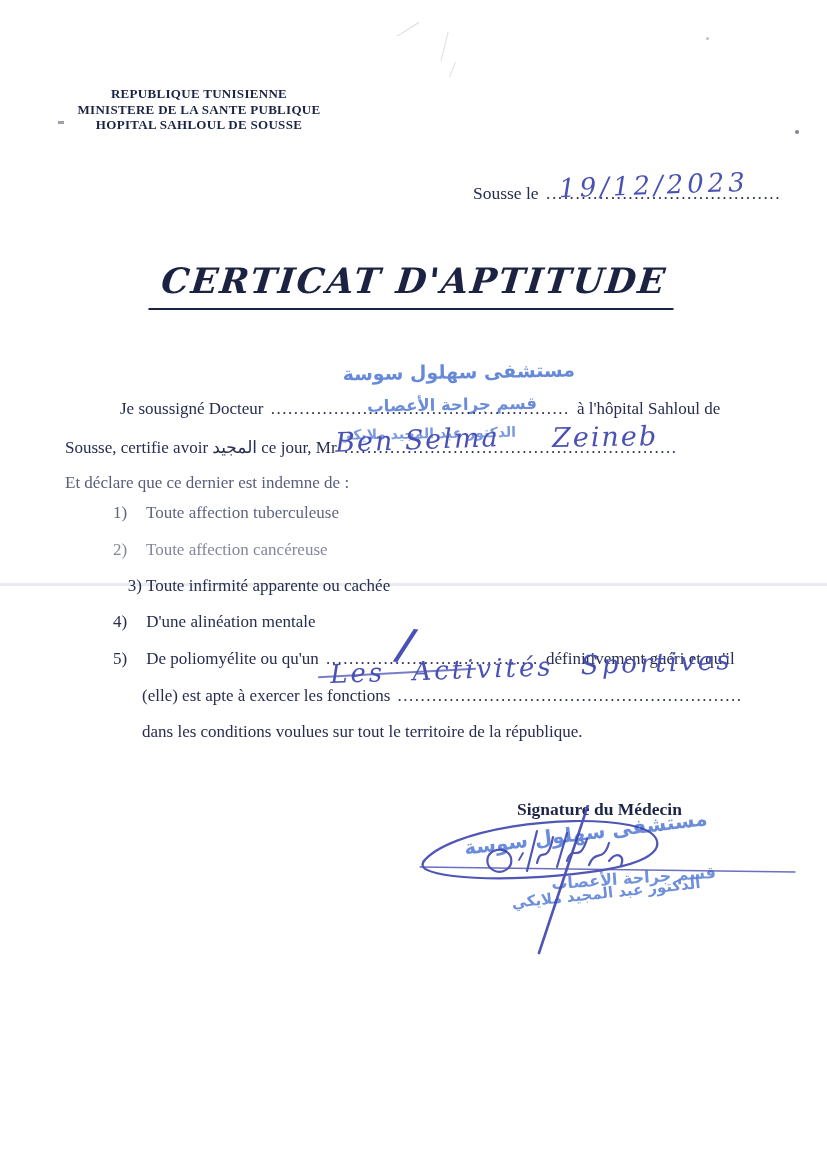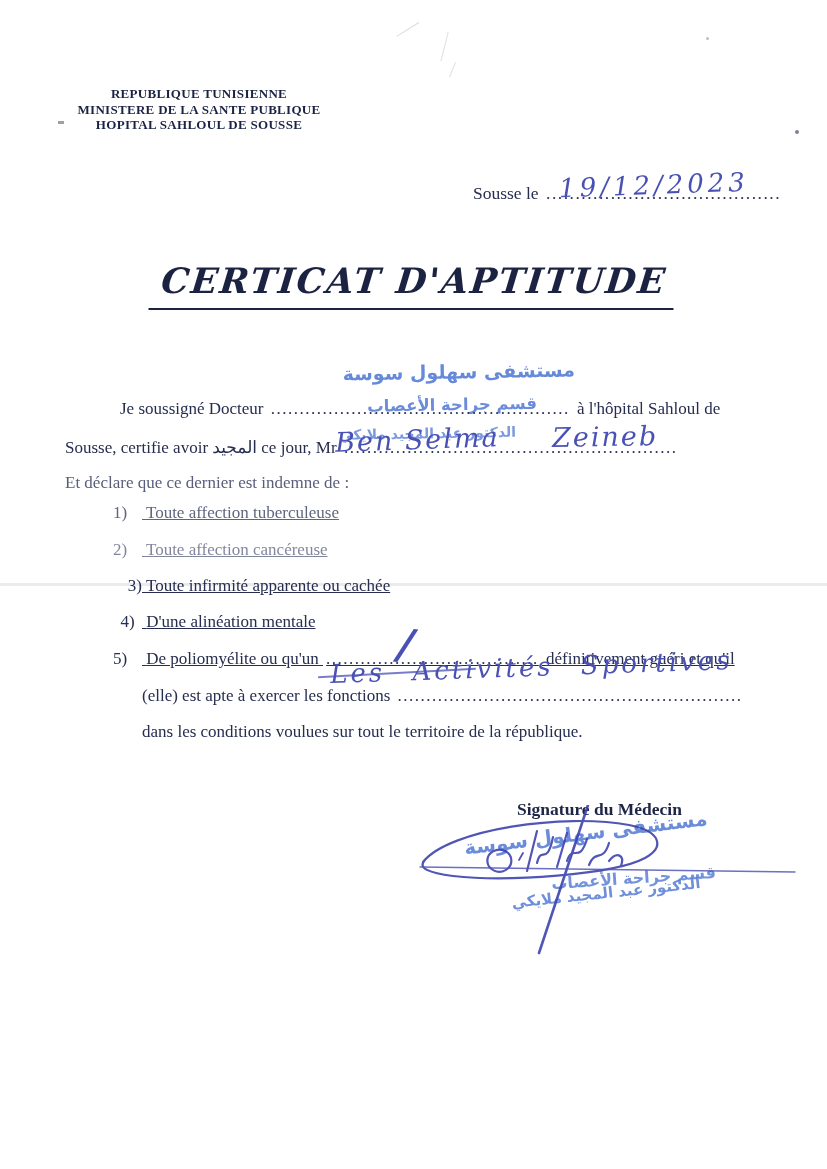--- a/index.html
+++ b/index.html
@@ -20,21 +20,21 @@
   .stamp{font-family:"DejaVu Sans",sans-serif;font-weight:bold;color:#5b80d6;direction:rtl;
          white-space:nowrap;text-align:center;}
   .sc1{left:391px;top:360px;width:184px;font-size:19px;opacity:.92;transform:rotate(-1deg);}
   .sc2{left:397px;top:395px;width:140px;font-size:16.5px;opacity:.9;transform:rotate(-1deg);}
   .sc3{left:366px;top:425px;width:150px;font-size:14px;opacity:.8;transform:rotate(-1deg);}
   .p1{left:120px;top:399px;}
   .p2{left:65px;top:437px;}
   .p3{left:65px;top:473px;color:#3c4363;opacity:.85;}
   .hand-name1{left:335px;top:424px;font-size:27px;letter-spacing:2px;transform:rotate(-2deg);}
   .hand-name2{left:552px;top:421px;font-size:27px;letter-spacing:2px;transform:rotate(-1deg);}
-  .li{left:113px;text-decoration:underline;}
+  .li{left:113px;}
   .li .num{display:inline-block;width:29px;}
   .fade1{color:#3c4363;opacity:.82;}
   .fade2{color:#464d6e;opacity:.68;filter:blur(.3px);}
   .i5b,.i5c{left:142px;}
   .hand-slash{left:398px;top:620px;font-size:42px;transform:rotate(6deg);font-weight:bold;}
   .hand-fonc{left:330px;top:652px;font-size:26px;letter-spacing:3px;word-spacing:16px;transform:rotate(-2deg);}
   .hand-strike{left:318px;top:672px;width:158px;height:2px;background:#4a51b4;opacity:.75;transform:rotate(-3deg);}
   .sig-label{left:517px;top:799px;font-weight:bold;font-size:17.5px;color:#1e2546;}
   .s2l1{left:478px;top:820px;width:230px;font-size:20px;transform:rotate(-7deg);opacity:.9;}
   .s2l2{left:566px;top:868px;width:150px;font-size:16px;transform:rotate(-4deg);opacity:.85;}
@@ -99,21 +99,21 @@
     <span>Toute affection tuberculeuse</span>
   </div>
   <div class="abs printed li fade2" style="top:540px;">
     <span class="num">2)</span>
     <span>Toute affection cancéreuse</span>
   </div>
   <div class="abs printed li" style="top:576px;text-align:right;">
     <span class="num">3)</span>
     <span>Toute infirmité apparente ou cachée</span>
   </div>
-  <div class="abs printed li" style="top:612px;text-align:center;">
+  <div class="abs printed li" style="top:612px;">
     <span class="num">4)</span>
     <span>D'une alinéation mentale</span>
   </div>
   <div class="abs printed li" style="top:649px;">
     <span class="num">5)</span>
     <span>De poliomyélite ou qu'un</span>
     <span class="dots">.....................................</span>
     <span>définitivement guéri et qu'il</span>
   </div>
   <span class="abs hand hand-slash">/</span>

